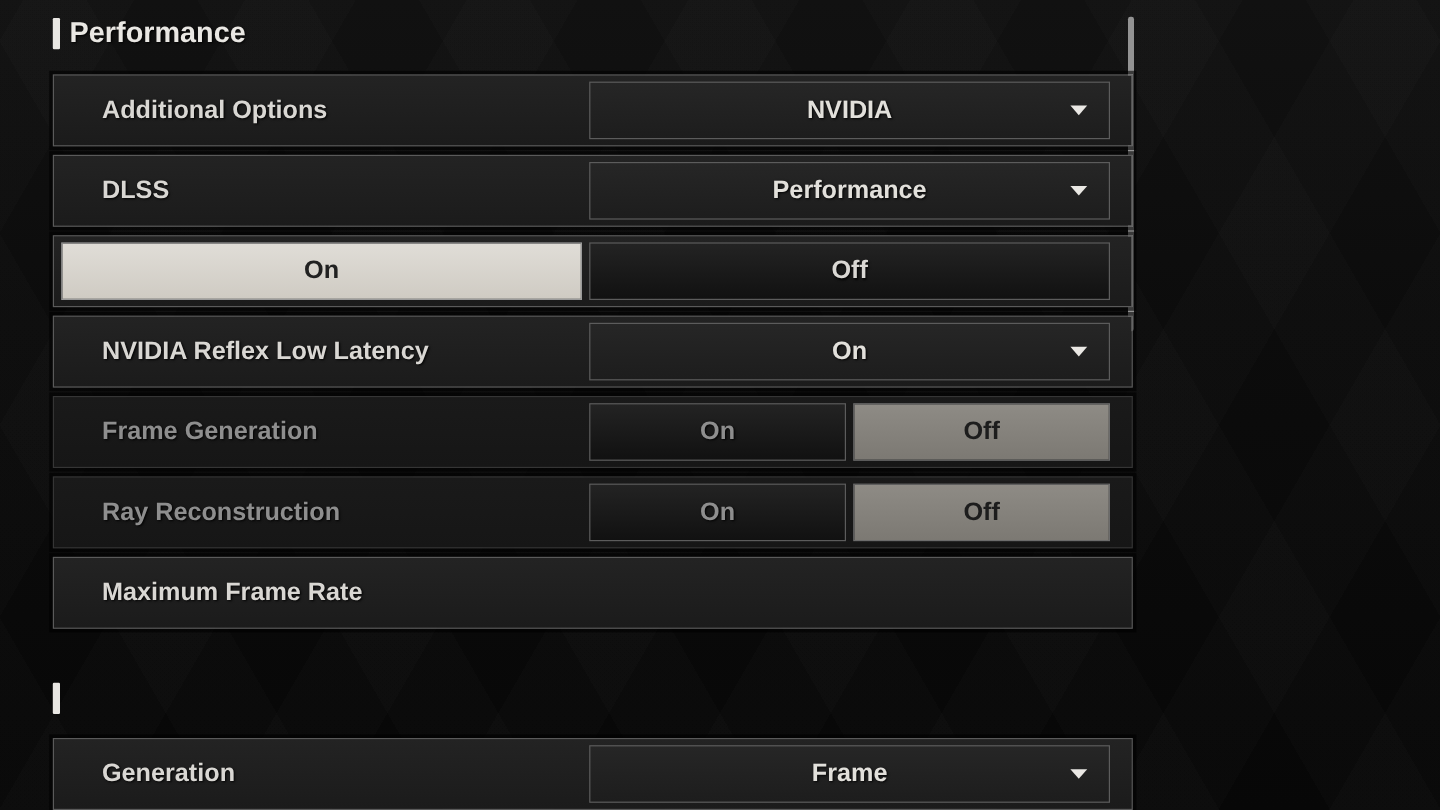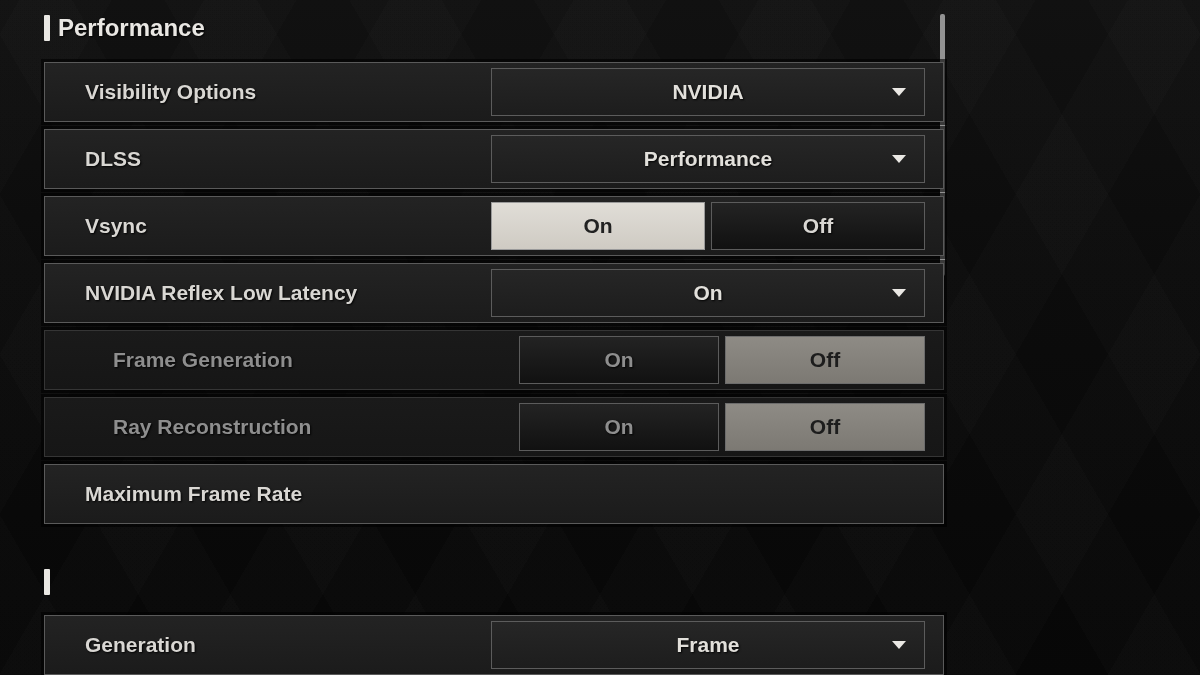--- a/index.html
+++ b/index.html
@@ -71,21 +71,21 @@
   .row .label {
     flex: 0 0 400px;
     display: flex;
     align-items: center;
     padding-left: 40px;
     font-size: 21px;
     font-weight: 600;
     color: #d9d7d3;
     text-shadow: 1px 1px 2px rgba(0,0,0,0.9);
   }
-  .row.disabled .label { color: #8e8e8e; margin-left: 28px; }
+  .row.disabled .label { color: #8e8e8e; }
   .row .control {
     flex: 1 1 auto;
     padding: 5px 18px 5px 6px;
     display: flex;
   }
 
   
   .dropdown {
     position: relative;
     flex: 1;
@@ -161,41 +161,40 @@
 <div class="scroll-track"></div>
 
 <div class="panel">
 
   <div class="section-header">
     <span class="bar"></span>
     <span>Performance</span>
   </div>
 
   <div class="row">
-    <div class="label">Visibility Options</div>
+    <div class="label">Additional Options</div>
     <div class="control">
       <div class="dropdown">
         <span>NVIDIA</span>
         <span class="caret"></span>
       </div>
     </div>
   </div>
 
   <div class="row">
     <div class="label">DLSS</div>
     <div class="control">
       <div class="dropdown">
         <span>Performance</span>
         <span class="caret"></span>
       </div>
     </div>
   </div>
 
   <div class="row">
-    <div class="label">Vsync</div>
     <div class="control">
       <div class="toggle">
         <div class="opt selected-light">On</div>
         <div class="opt dark-label">Off</div>
       </div>
     </div>
   </div>
 
   <div class="row">
     <div class="label">NVIDIA Reflex Low Latency</div>

